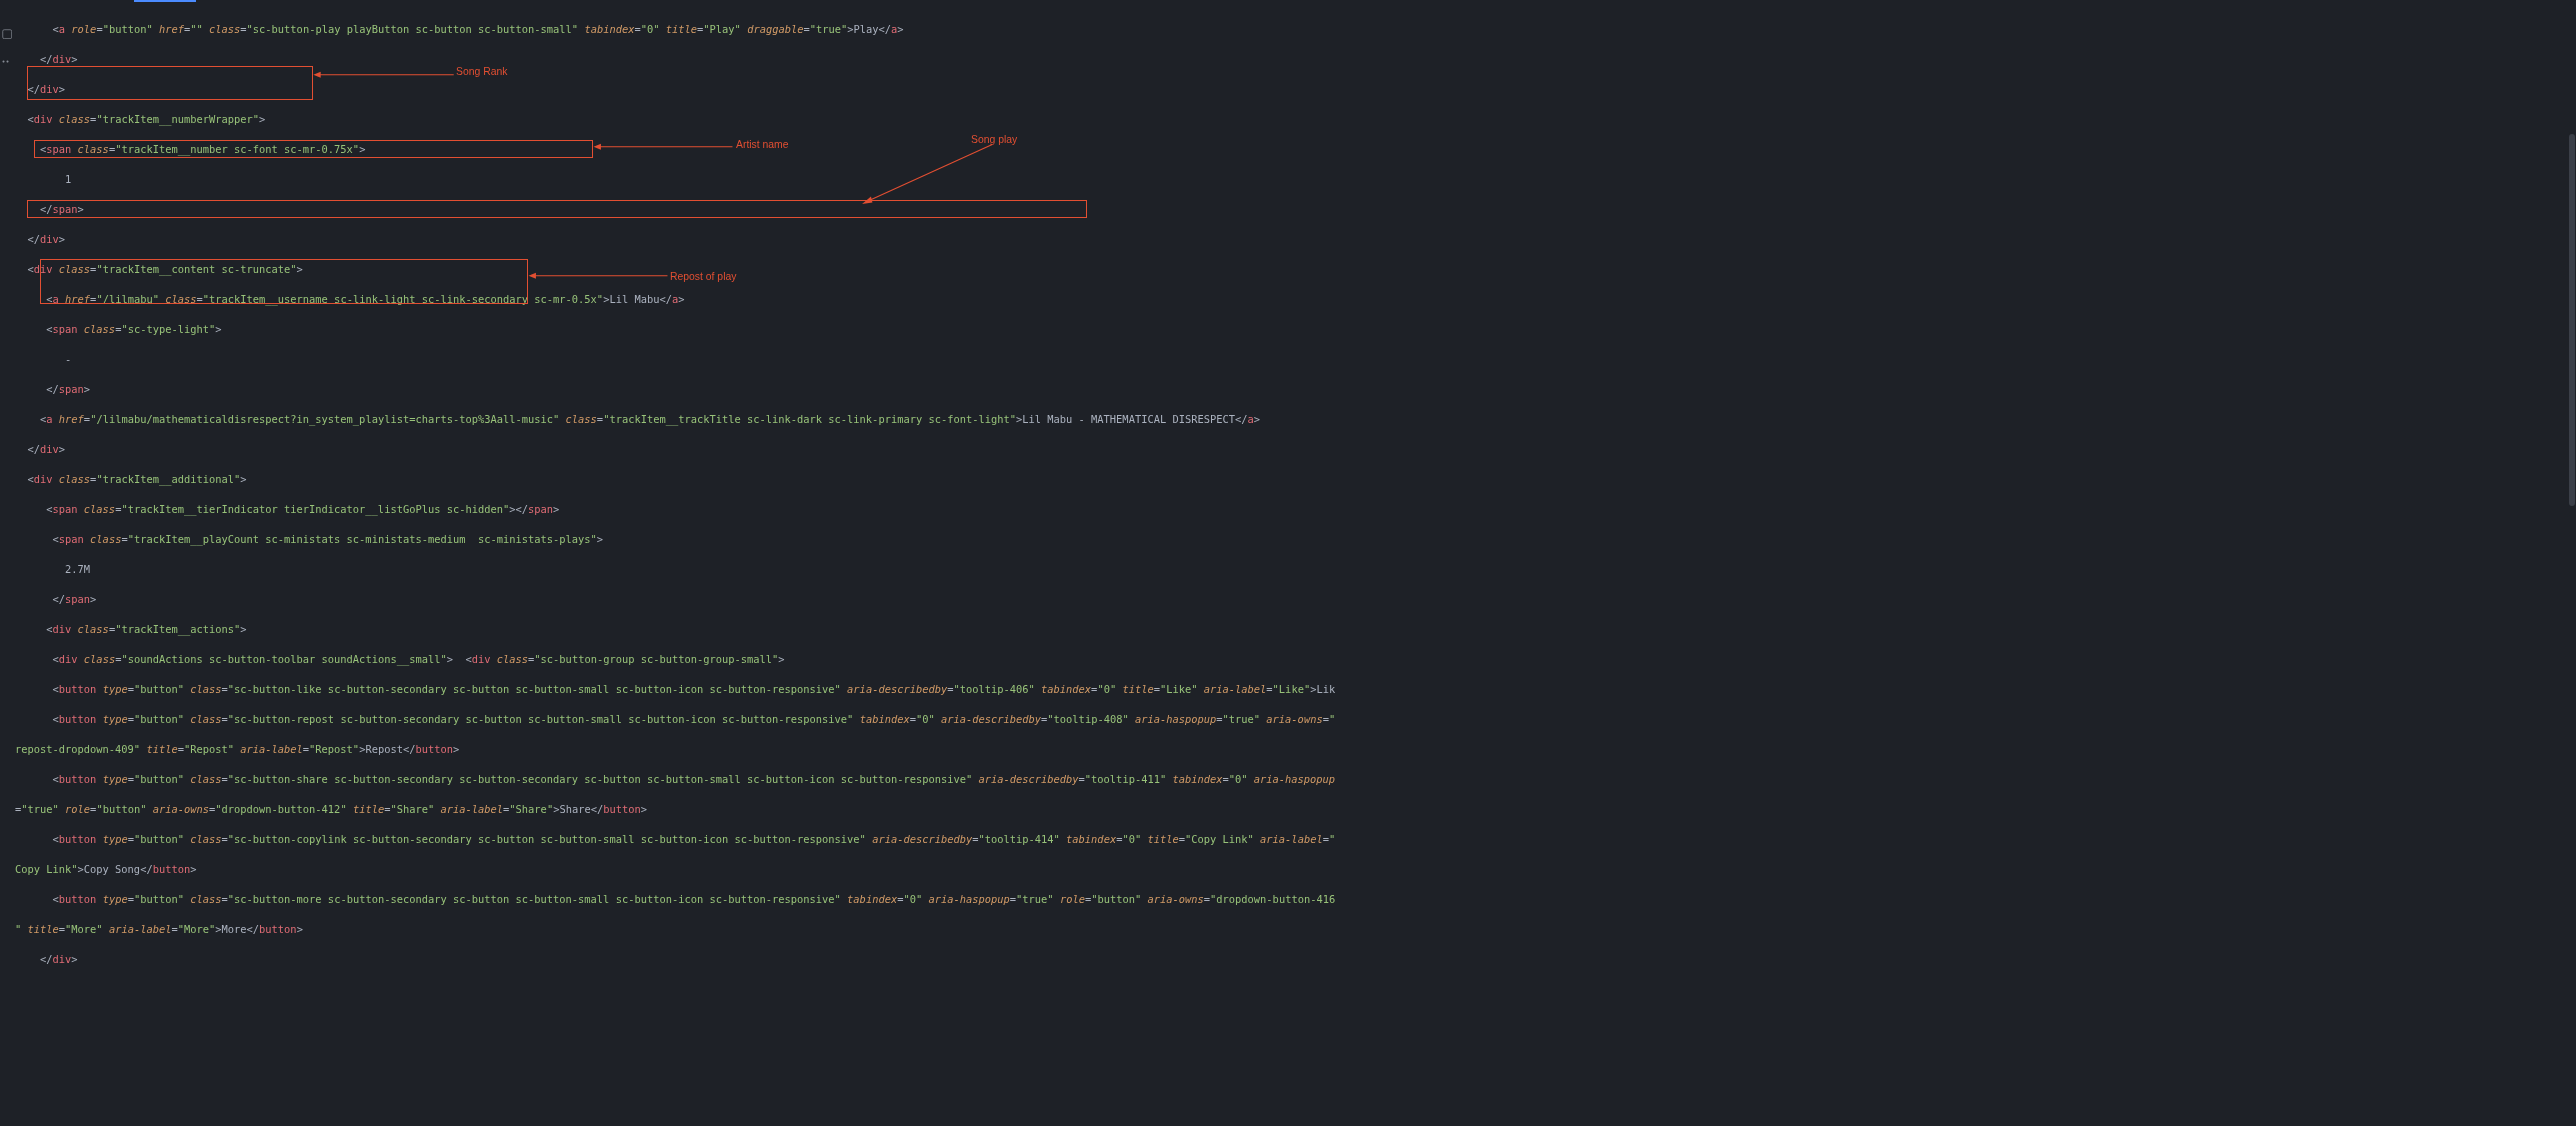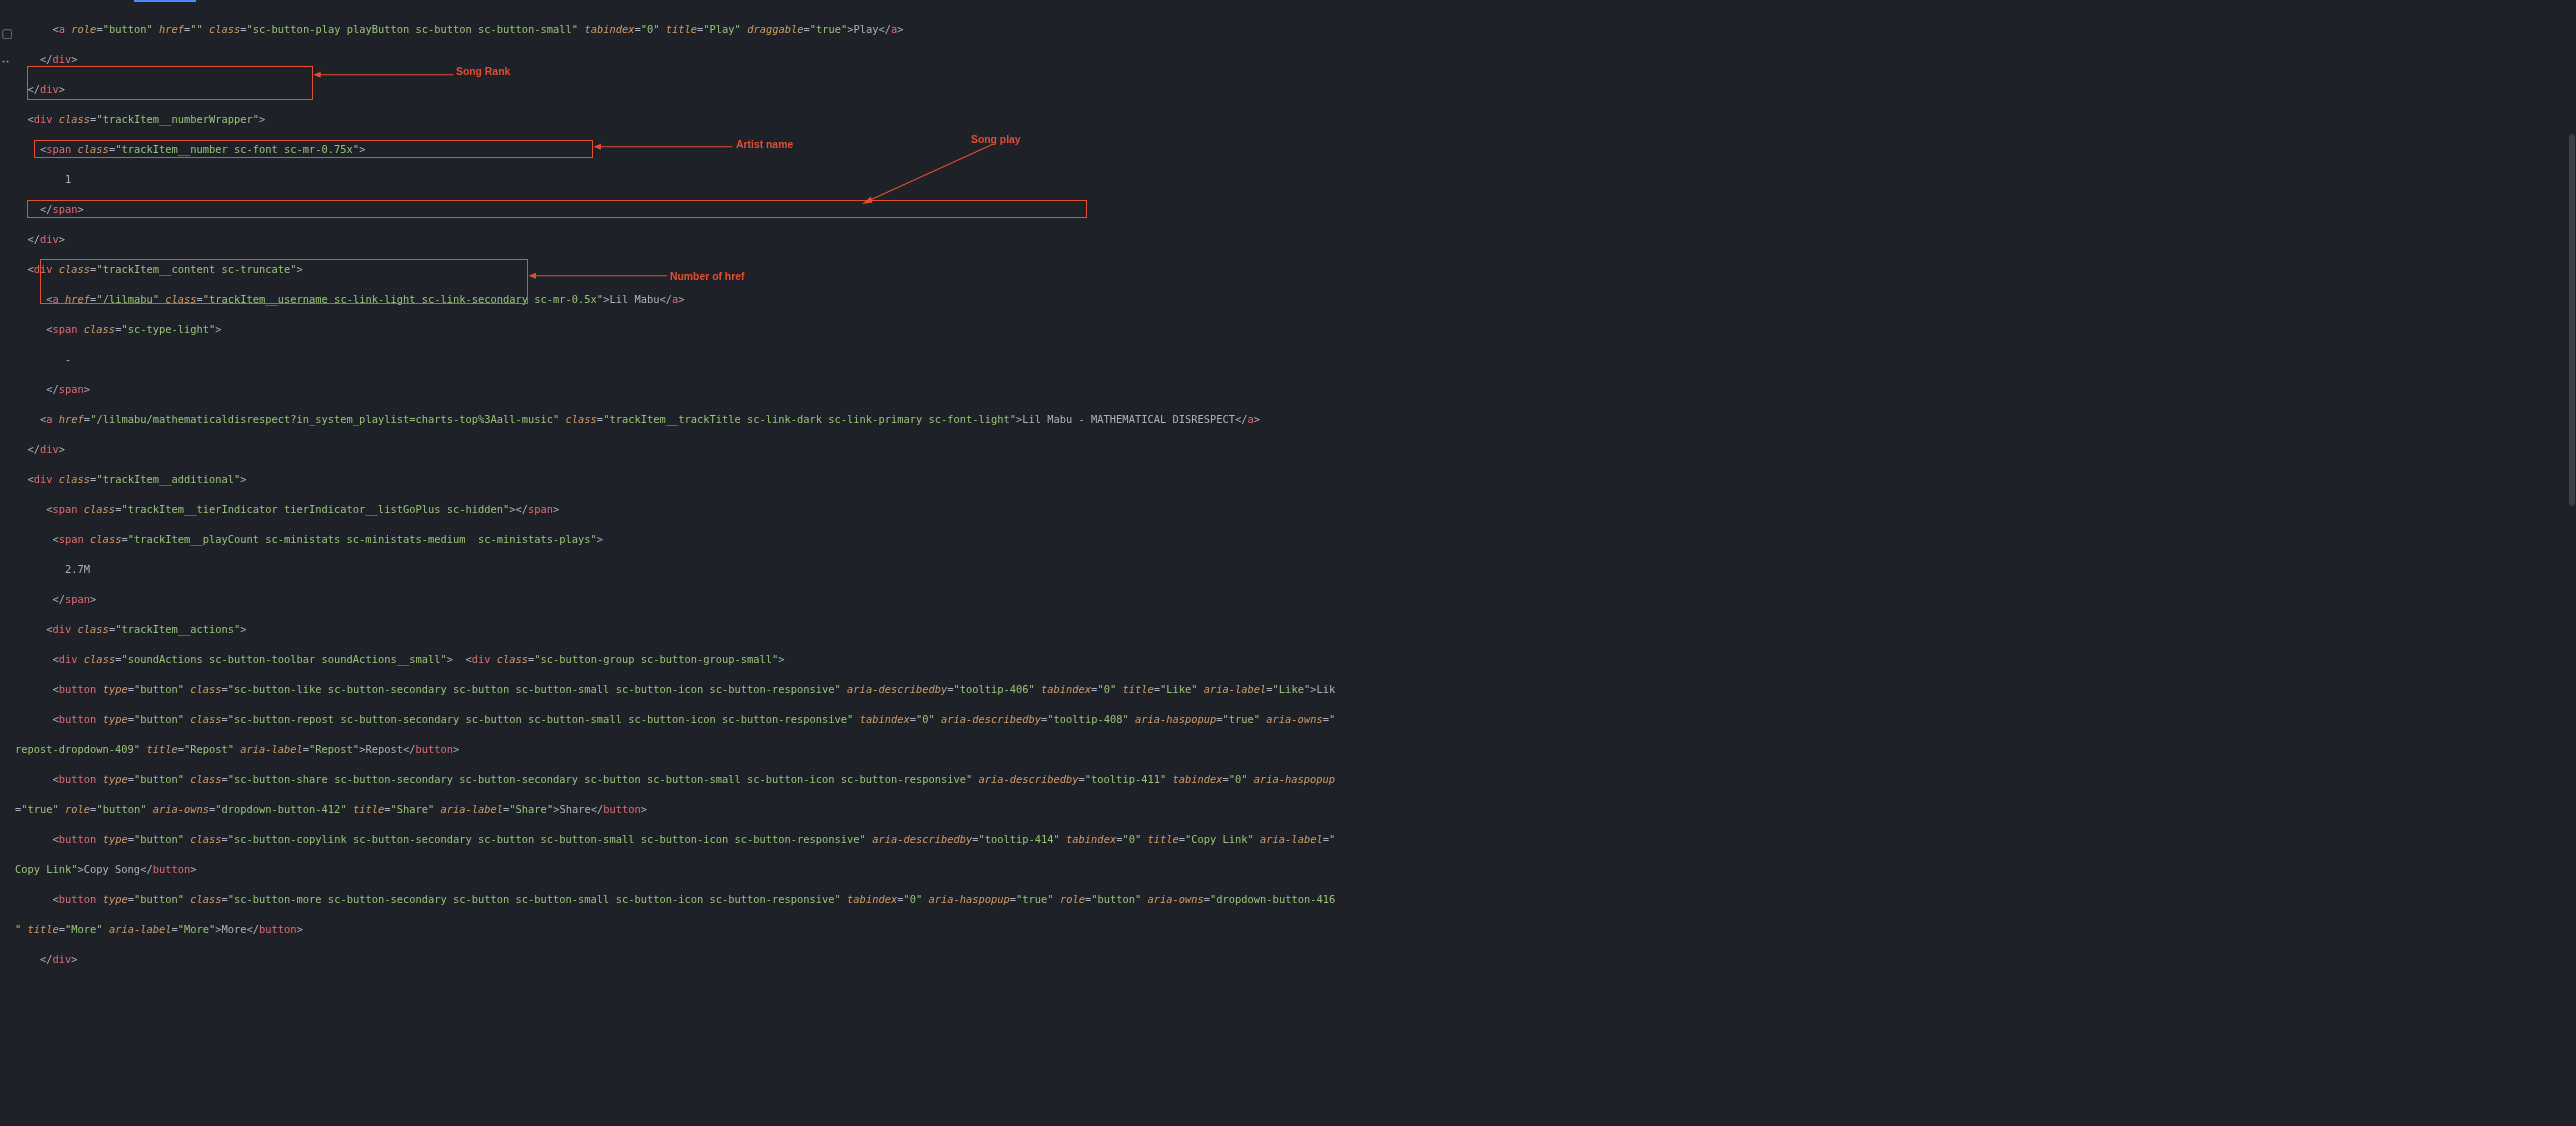--- a/index.html
+++ b/index.html
@@ -25,21 +25,21 @@
   
   .box {
     position: absolute;
     border: 1.1px solid #e24f32;
     pointer-events: none;
   }
   .ann-label {
     position: absolute;
     color: #e24f32;
     font-family: -apple-system, Helvetica, Arial, sans-serif;
-    font-weight: 700;
+    font-weight: 400;
     font-size: 10.4px;
     pointer-events: none;
   }
   .arrow {
     position: absolute;
     pointer-events: none;
     overflow: visible;
   }
   .arrow line { stroke: #e24f32; stroke-width: 1.5; }
   .arrow polygon { fill: #e24f32; }
@@ -122,21 +122,21 @@
 </div>
 
 <div class="box" style="left:27px; top:66px; width:286px; height:34px;"></div>
 <div class="box" style="left:34px; top:140px; width:559px; height:18px;"></div>
 <div class="box" style="left:27px; top:200px; width:1060px; height:18px;"></div>
 <div class="box" style="left:40px; top:259px; width:488px; height:45px;"></div>
 
 <div class="ann-label" style="left:456px; top:64px">Song Rank</div>
 <div class="ann-label" style="left:736px; top:137px">Artist name</div>
 <div class="ann-label" style="left:971px; top:132px">Song play</div>
-<div class="ann-label" style="left:670px; top:269px">Number of href</div>
+<div class="ann-label" style="left:670px; top:269px">Repost of play</div>
 
 <svg class="arrow" style="left:313px; top:71px; width:141px; height:7.4px;" viewBox="0 0 190 10" width="141" height="7.4">
   <line x1="190" y1="5" x2="8" y2="5"></line>
     <polygon points="0,5 10,1 10,9"></polygon>
 </svg>
 <svg class="arrow" style="left:593px; top:143px; width:140px; height:7.4px;" viewBox="0 0 188 10" width="140" height="7.4">
   <line x1="188" y1="5" x2="8" y2="5"></line>
     <polygon points="0,5 10,1 10,9"></polygon>
 </svg>
 <svg class="arrow" style="left:862px; top:143px; width:134px; height:61px;" viewBox="0 0 180 82" width="134" height="61">

